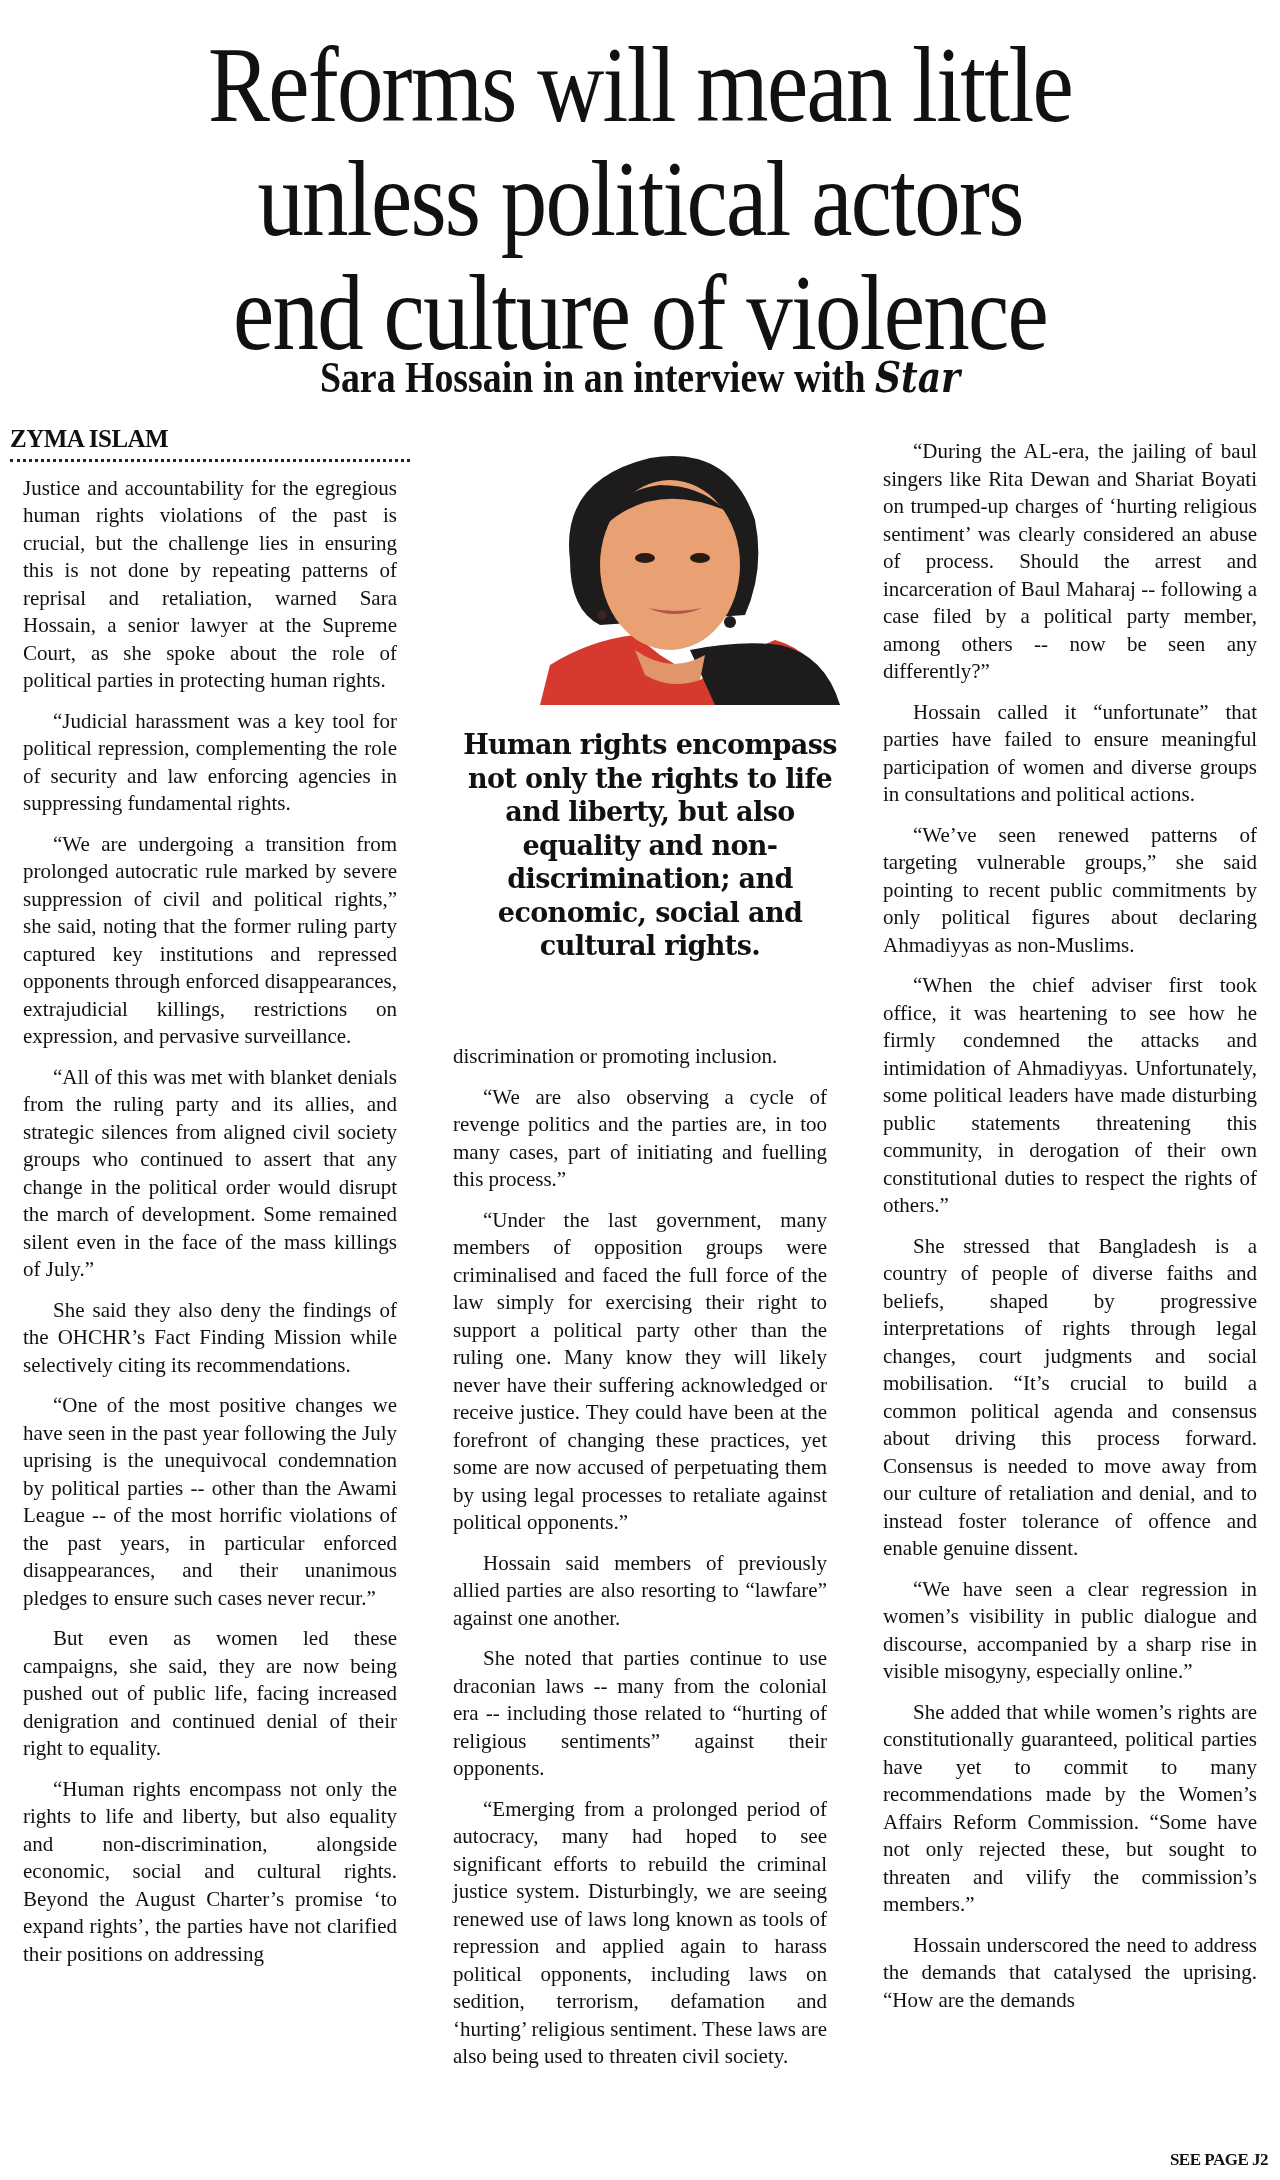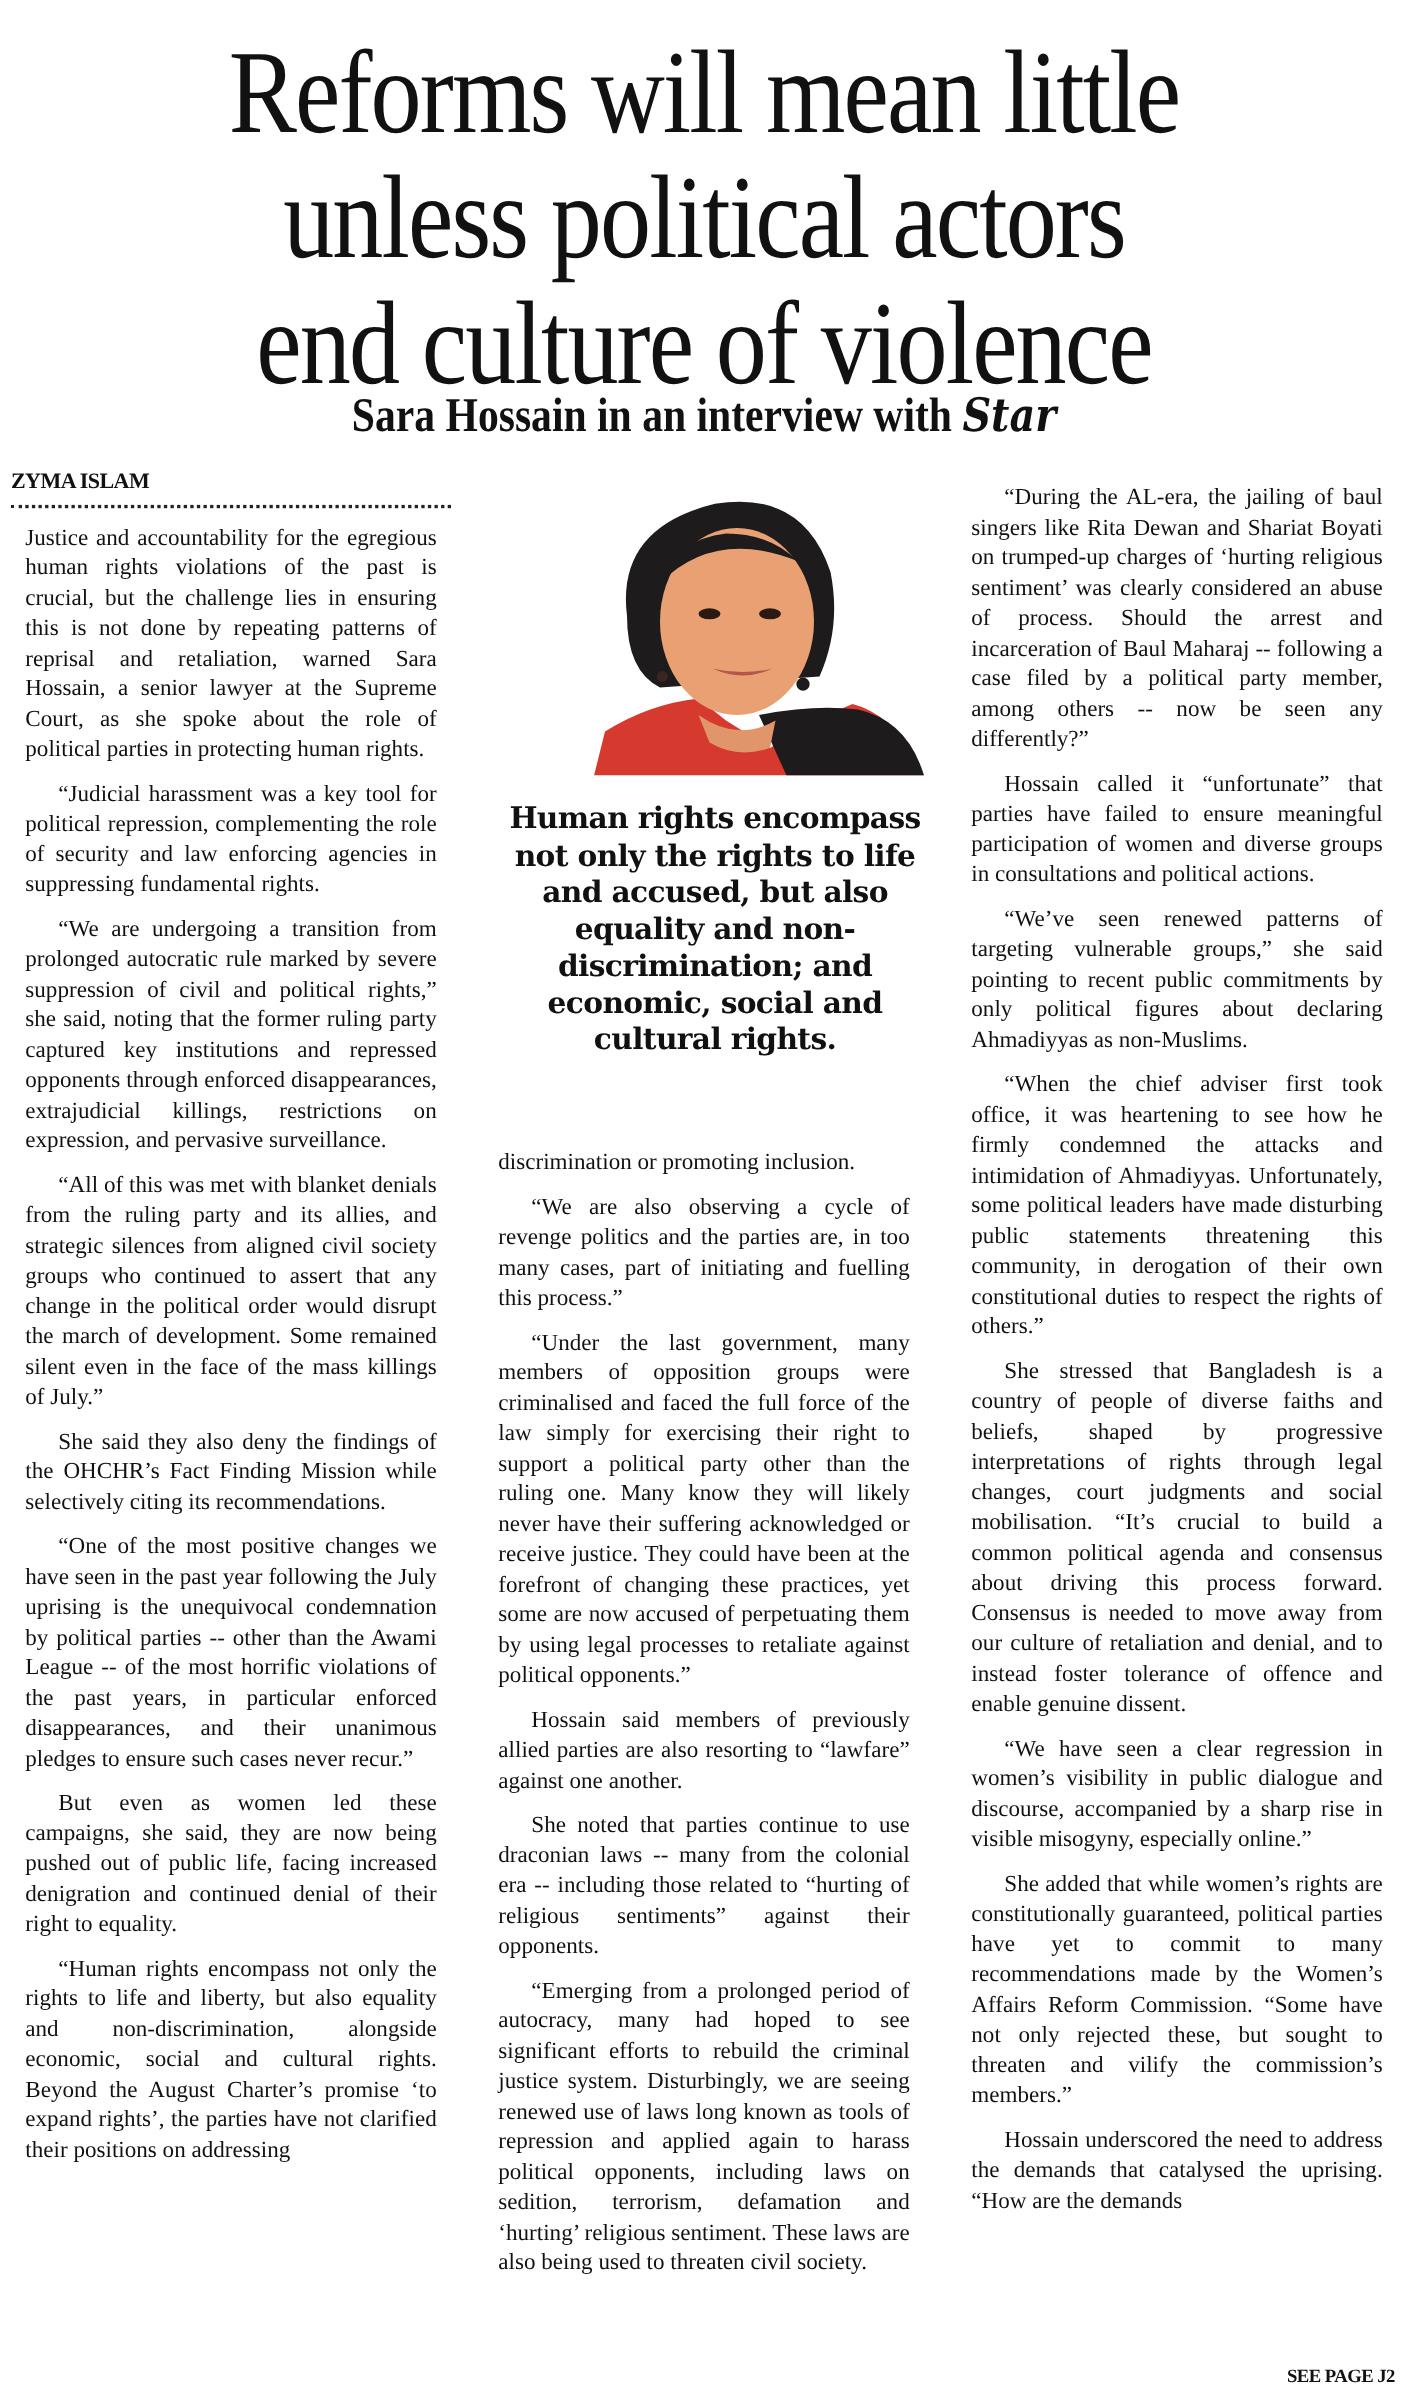--- a/index.html
+++ b/index.html
@@ -15,21 +15,21 @@
     font-family: "Liberation Serif", "DejaVu Serif", serif; font-weight: bold;
     font-size: 44px; line-height: 52px; transform: scaleX(0.86); transform-origin: center top;
   }
   .subhead .logo { font-style: italic; font-weight: bold; font-family: "DejaVu Serif", serif; font-size: 42px; }
   .col { position: absolute; font-family: "Liberation Serif", "DejaVu Serif", serif; font-size: 21px; line-height: 27.5px; text-align: justify; }
   .col p { margin: 13px; text-indent: 0; }
   .col p.ind { text-indent: 30px; }
   .col1 { left: 10px; top: 425px; width: 400px; }
   .col2 { left: 440px; top: 1030px; width: 400px; }
   .col3 { left: 870px; top: 425px; width: 400px; }
-  .byline { font-family: "Liberation Serif", serif; font-weight: bold; font-size: 20px; letter-spacing: -0.5px; padding-bottom: 6px; border-bottom: 3px dotted #222; margin-bottom: 8px; text-align: left; }
+  .byline { font-family: "Liberation Serif", serif; font-weight: bold; font-size: 25px; letter-spacing: -0.5px; padding-bottom: 6px; border-bottom: 3px dotted #222; margin-bottom: 8px; text-align: left; }
   .portrait { position: absolute; left: 540px; top: 440px; width: 320px; height: 265px; }
   .pullquote {
     position: absolute; left: 460px; top: 728px; width: 380px; text-align: center;
     font-family: "DejaVu Serif", serif; font-weight: bold; font-size: 27px; line-height: 33.5px; letter-spacing: -0.6px;
   }
   .seepage { position: absolute; right: 12px; top: 2150px; font-family: "Liberation Serif", serif; font-weight: bold; font-size: 17px; letter-spacing: -0.5px; }
 </style>
 </head>
 <body>
 
@@ -65,21 +65,21 @@
     <path d="M95 210 Q130 235 165 215 L160 240 Q130 250 105 235 Z" fill="#e0956a"></path>
     <path d="M60 90 Q110 40 185 70 Q160 45 120 45 Q75 50 60 90 Z" fill="#1d1b1c"></path>
     <ellipse cx="105" cy="118" rx="10" ry="5" fill="#2a1a12"></ellipse>
     <ellipse cx="160" cy="118" rx="10" ry="5" fill="#2a1a12"></ellipse>
     <path d="M108 168 Q135 180 162 168 Q135 174 108 168 Z" fill="#b4574a"></path>
     <circle cx="62" cy="175" r="5" fill="#3a2520"></circle>
     <circle cx="190" cy="182" r="6" fill="#1d1b1c"></circle>
   </svg>
 </div>
 
-<div class="pullquote">Human rights encompass not only the rights to life and accused, but also equality and non-discrimination; and economic, social and cultural rights.</div>
+<div class="pullquote">Human rights encompass not only the rights to life and liberty, but also equality and non-discrimination; and economic, social and cultural rights.</div>
 
 <div class="col col2">
   <p>discrimination or promoting inclusion.</p>
   <p class="ind">“We are also observing a cycle of revenge politics and the parties are, in too many cases, part of initiating and fuelling this process.”</p>
   <p class="ind">“Under the last government, many members of opposition groups were criminalised and faced the full force of the law simply for exercising their right to support a political party other than the ruling one. Many know they will likely never have their suffering acknowledged or receive justice. They could have been at the forefront of changing these practices, yet some are now accused of perpetuating them by using legal processes to retaliate against political opponents.”</p>
   <p class="ind">Hossain said members of previously allied parties are also resorting to “lawfare” against one another.</p>
   <p class="ind">She noted that parties continue to use draconian laws -- many from the colonial era -- including those related to “hurting of religious sentiments” against their opponents.</p>
   <p class="ind">“Emerging from a prolonged period of autocracy, many had hoped to see significant efforts to rebuild the criminal justice system. Disturbingly, we are seeing renewed use of laws long known as tools of repression and applied again to harass political opponents, including laws on sedition, terrorism, defamation and ‘hurting’ religious sentiment. These laws are also being used to threaten civil society.</p>
 </div>
 

